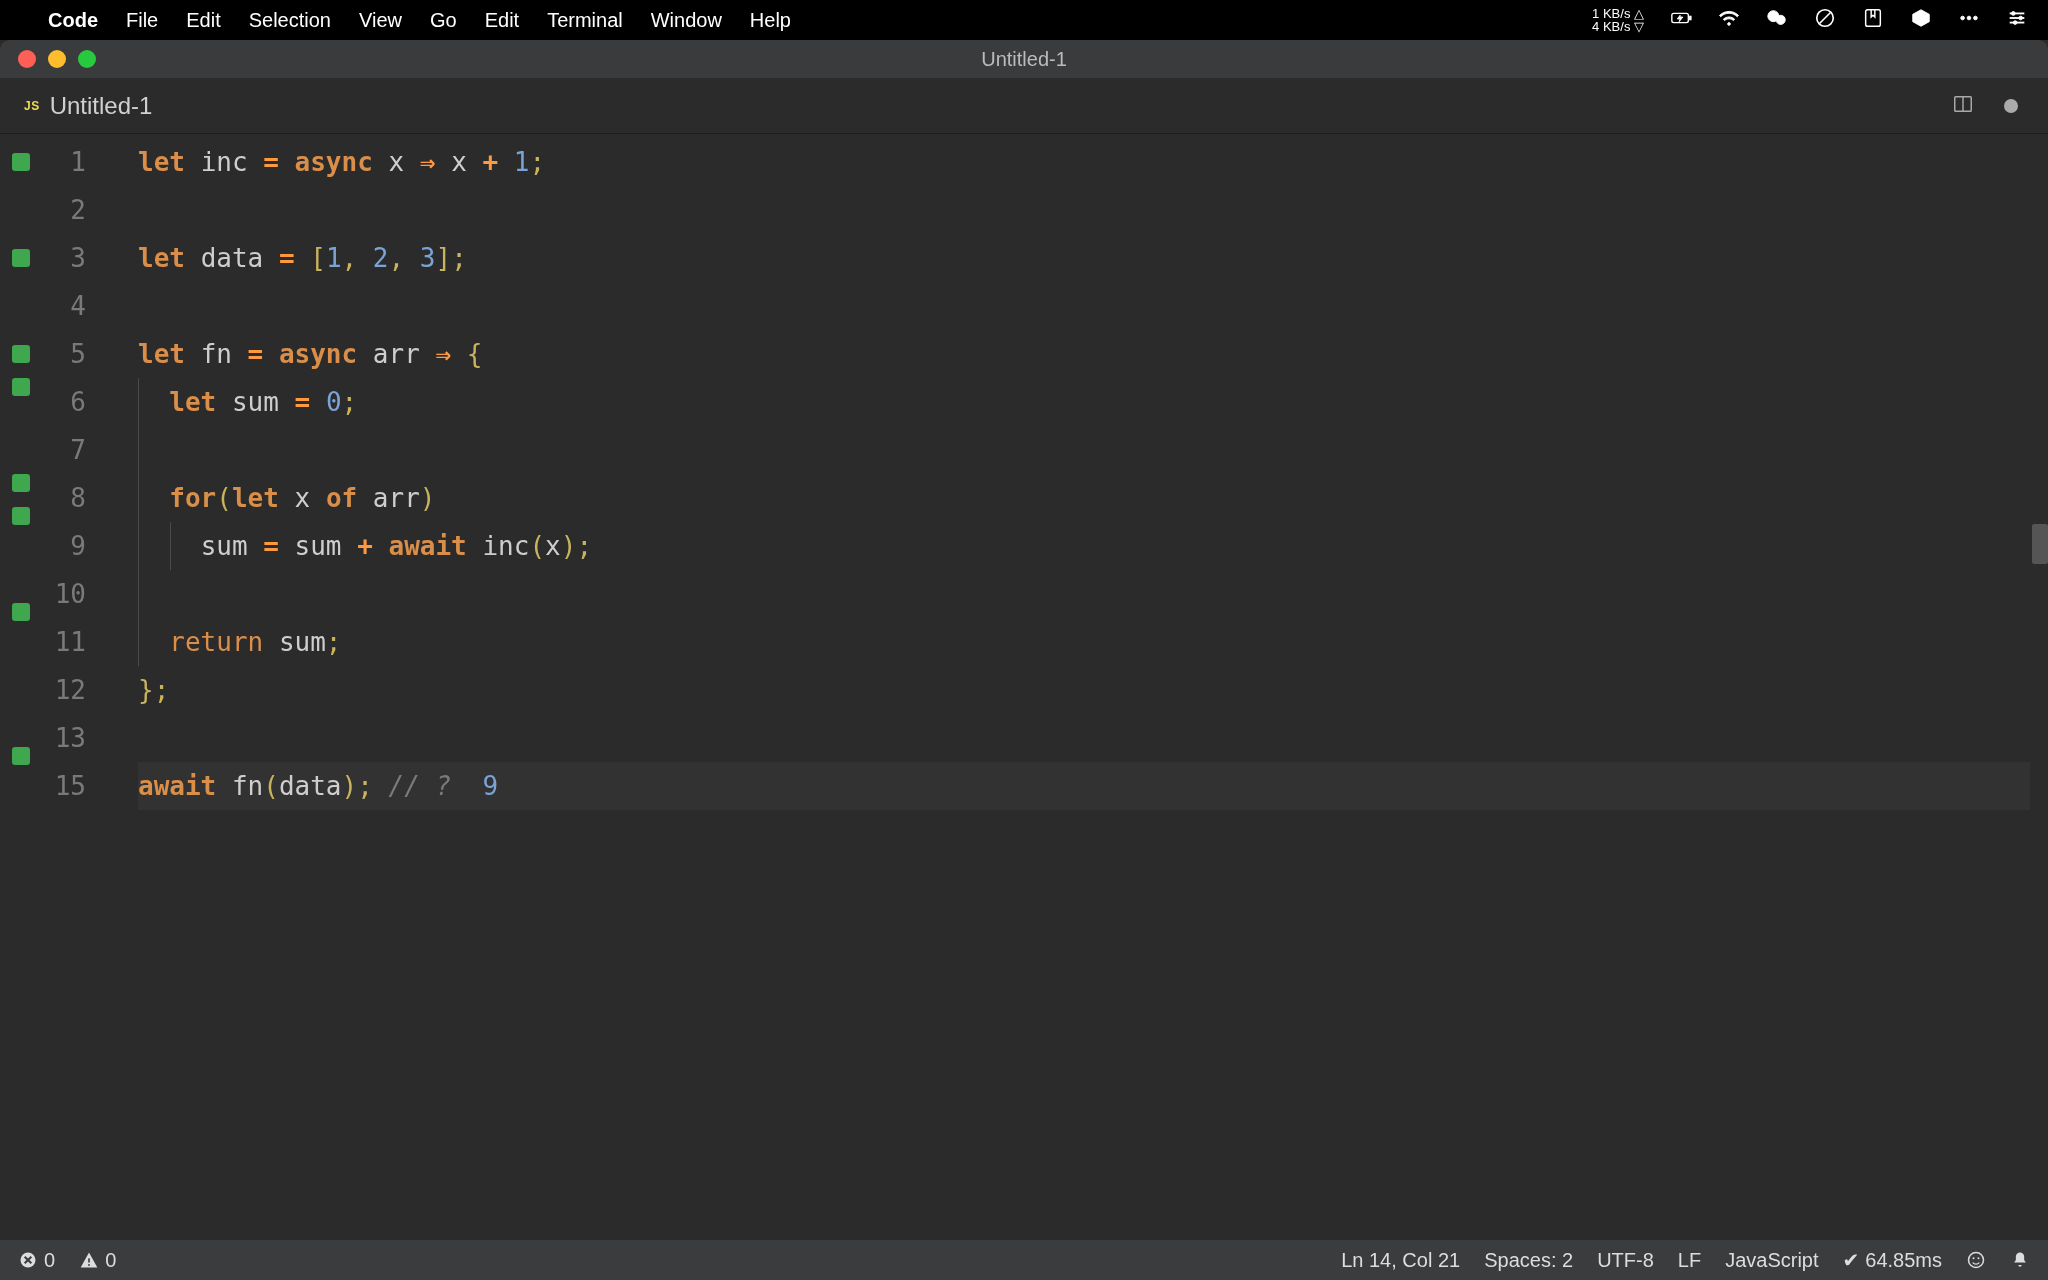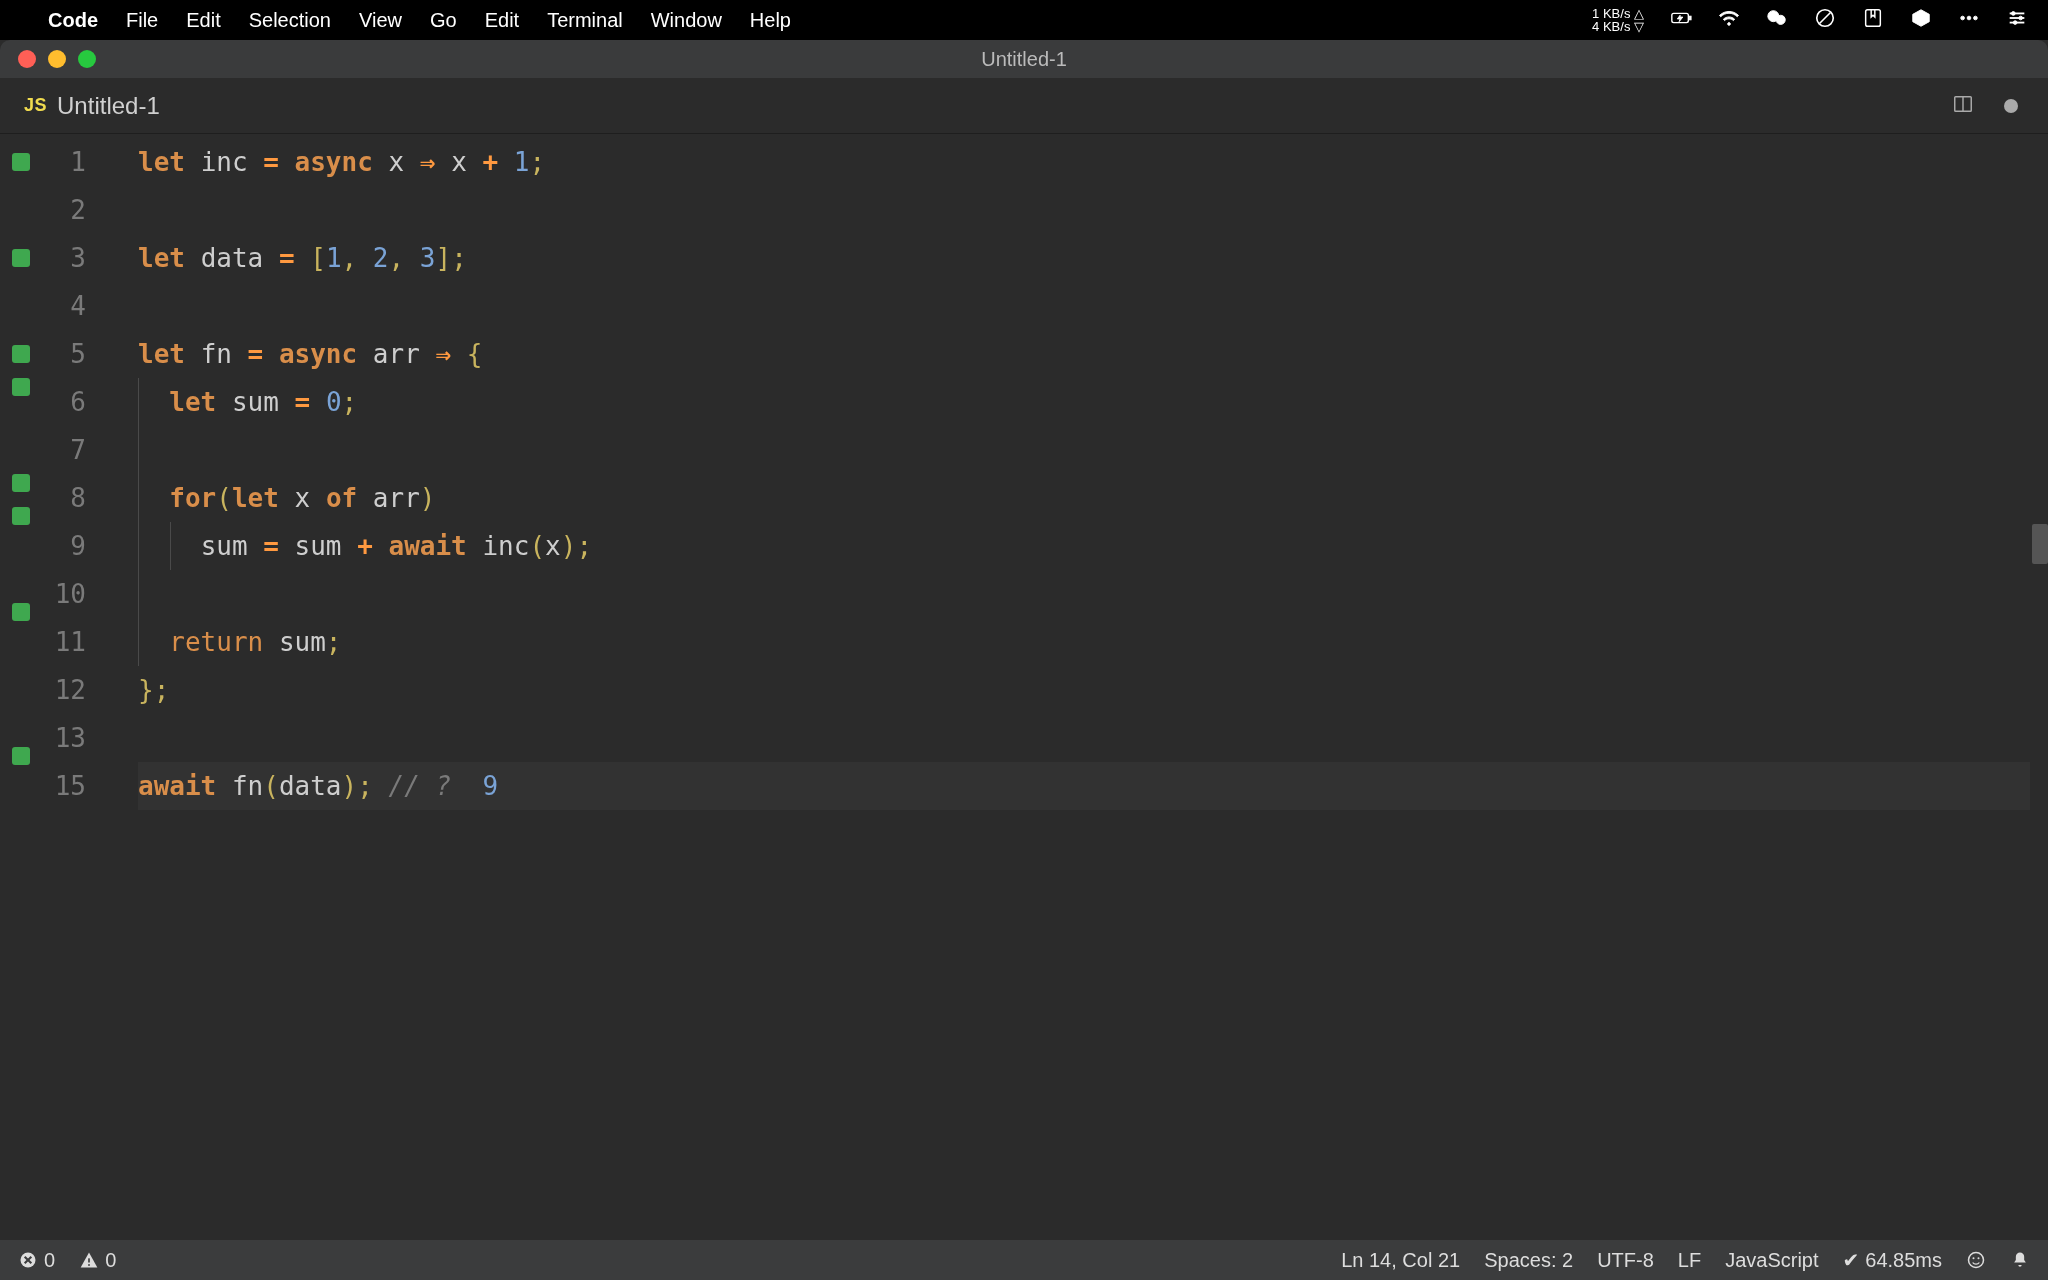--- a/index.html
+++ b/index.html
@@ -66,21 +66,21 @@
       gap: 10px;
       background: #2b2b2b;
       color: #d0d0d0;
       font-size: 24px;
       position: relative;
     }
     .tab .js-badge {
       background: transparent;
       color: #f0db4f;
       font-weight: 700;
-      font-size: 18px;
+      font-size: 12px;
       letter-spacing: 0.5px;
     }
     .tab-right { margin-left:auto; display:flex; align-items:center; gap:30px; padding-right:30px; }
     .tab-right svg { width:22px; height:22px; stroke:#aaa; fill:none; stroke-width:1.6; }
     .dirty-dot { width:14px; height:14px; border-radius:50%; background:#aaa; }
 
     
     .editor {
       flex: 1;
       background: #2b2b2b;

